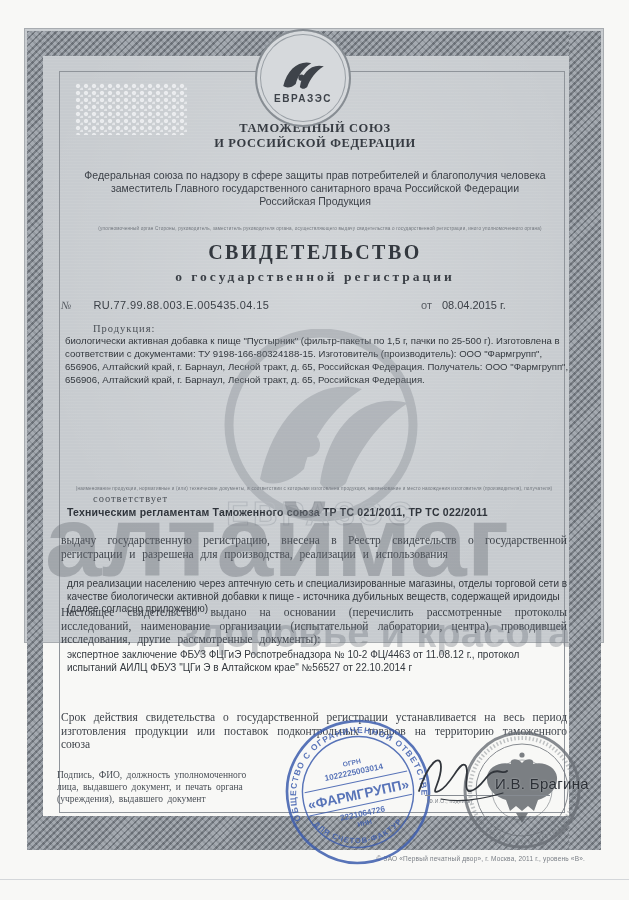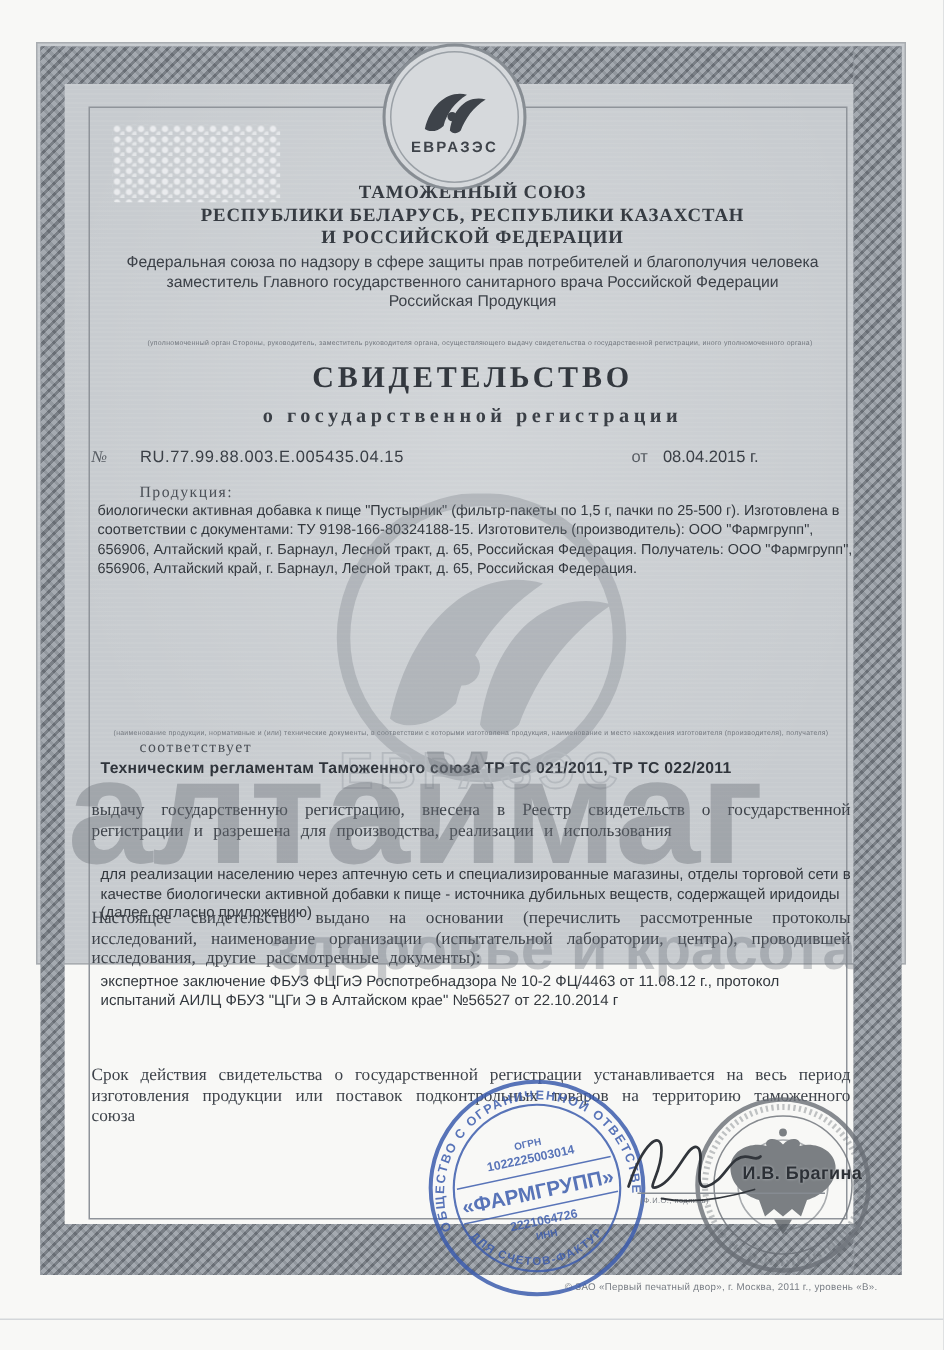--- a/index.html
+++ b/index.html
@@ -129,21 +129,21 @@
   .stamp-blue{position:absolute;left:258px;top:688px;width:150px;height:150px;z-index:6;opacity:.85;filter:blur(.25px);}
   .signature{position:absolute;left:388px;top:722px;width:100px;height:56px;z-index:7;}
   .sig-line{position:absolute;left:400px;top:766px;width:125px;border-top:1px solid #868b92;z-index:6;}
   .sig-line-caption{
     position:absolute;left:402px;top:769px;width:125px;
     font-size:5px;color:#7a7f86;letter-spacing:.3px;z-index:6;filter:blur(.2px);
   }
   .seal-gray{position:absolute;left:436px;top:700px;width:122px;height:122px;z-index:5;opacity:.8;filter:blur(.45px);}
   .signer-name{
     position:absolute;left:470px;top:746px;z-index:8;
-    font-size:12px;font-weight:bold;color:#2c3036;letter-spacing:.3px;
+    font-size:15px;font-weight:normal;color:#2c3036;letter-spacing:.3px;
     text-shadow:0 0 2px rgba(199,203,207,.8);
     text-align:center;
   }
   .footer-note{
     position:absolute;left:240px;top:826px;width:320px;text-align:right;
     font-size:6.5px;color:#787d84;letter-spacing:.2px;
   }
   .scan-line{position:absolute;left:0;top:879px;width:629px;border-top:1px solid #d4d7da;}
 </style>
 </head>
@@ -173,21 +173,20 @@
     <path d="M140 154 C148 98 182 62 228 74 C198 94 178 122 166 154 C156 164 144 162 140 154 Z" fill="#7b8189"></path>
     <circle cx="128" cy="116" r="12" fill="#7b8189"></circle>
     <text x="141" y="196" text-anchor="middle" font-family="Liberation Sans, sans-serif" font-size="34" font-weight="bold" letter-spacing="4" fill="none" stroke="#8a9098" stroke-width="1.2">ЕВРАЗЭС</text>
   </svg>
 
   <div class="wm wm-brand">алтаймаг</div>
   <div class="wm wm-tagline">здоровье и красота</div>
 
   <div class="hdr-title center">
     <div>ТАМОЖЕННЫЙ СОЮЗ</div>
-    <div>РЕСПУБЛИКИ БЕЛАРУСЬ, РЕСПУБЛИКИ КАЗАХСТАН</div>
     <div>И РОССИЙСКОЙ ФЕДЕРАЦИИ</div>
   </div>
   <div class="hdr-agency center">
     <div>Федеральная союза по надзору в сфере защиты прав потребителей и благополучия человека</div>
     <div>заместитель Главного государственного санитарного врача Российской Федерации</div>
     <div>Российская Продукция</div>
   </div>
   <div class="fineprint fine1">(уполномоченный орган Стороны, руководитель, заместитель руководителя органа, осуществляющего выдачу свидетельства о государственной регистрации, иного уполномоченного органа)</div>
 
   <div class="doc-title">СВИДЕТЕЛЬСТВО</div>
@@ -207,20 +206,21 @@
   <div class="label-serif compliance-label">соответствует</div>
   <div class="compliance-text">Техническим регламентам Таможенного союза ТР ТС 021/2011, ТР ТС 022/2011</div>
 
   <div class="para-serif passed">выдачу государственную регистрацию, внесена в Реестр свидетельств о государственной регистрации и разрешена для производства, реализации и использования</div>
   <div class="para-sans usage">для реализации населению через аптечную сеть и специализированные магазины, отделы торговой сети в качестве биологически активной добавки к пище - источника дубильных веществ, содержащей иридоиды (далее согласно приложению)</div>
   <div class="para-serif basis-intro">Настоящее свидетельство выдано на основании (перечислить рассмотренные протоколы исследований, наименование организации (испытательной лаборатории, центра), проводившей исследования, другие рассмотренные документы):</div>
   <div class="para-sans basis">экспертное заключение ФБУЗ ФЦГиЭ Роспотребнадзора № 10-2 ФЦ/4463 от 11.08.12 г., протокол испытаний АИЛЦ ФБУЗ "ЦГи Э в Алтайском крае" №56527 от 22.10.2014 г</div>
 
   <div class="para-serif validity">Срок действия свидетельства о государственной регистрации устанавливается на весь период изготовления продукции или поставок подконтрольных товаров на территорию таможенного союза</div>
 
+  <div class="sig-caption">Подпись, ФИО, должность уполномоченного лица, выдавшего документ, и печать органа (учреждения), выдавшего документ</div>
 
   <svg class="stamp-blue" viewBox="0 0 146 146">
     <g transform="rotate(-12 73 73)" fill="#3d5dae" stroke="#3d5dae">
       <circle cx="73" cy="73" r="69" fill="none" stroke-width="2.6"></circle>
       <circle cx="73" cy="73" r="54" fill="none" stroke-width="1.4"></circle>
       <defs>
         <path id="arcTop" d="M 14 92 A 61 61 0 1 1 132 92" fill="none"></path>
         <path id="arcBottom" d="M 19 84 A 57 57 0 0 0 127 84" fill="none"></path>
       </defs>
       <text font-family="Liberation Sans, sans-serif" font-size="8.2" font-weight="bold" letter-spacing="1.1" stroke="none">

